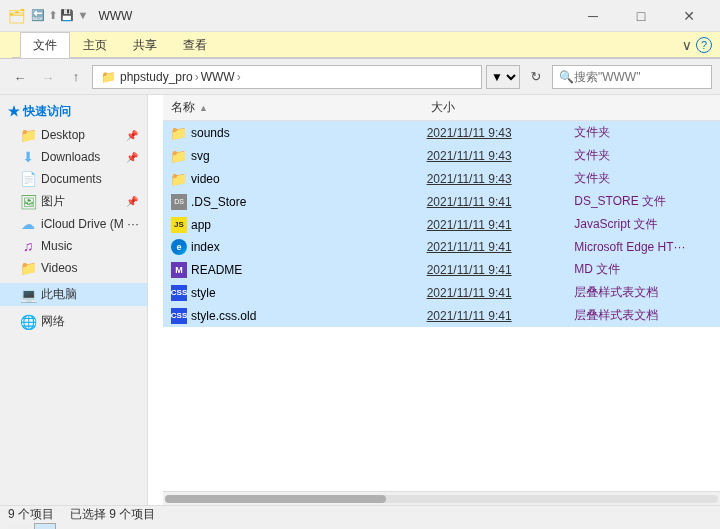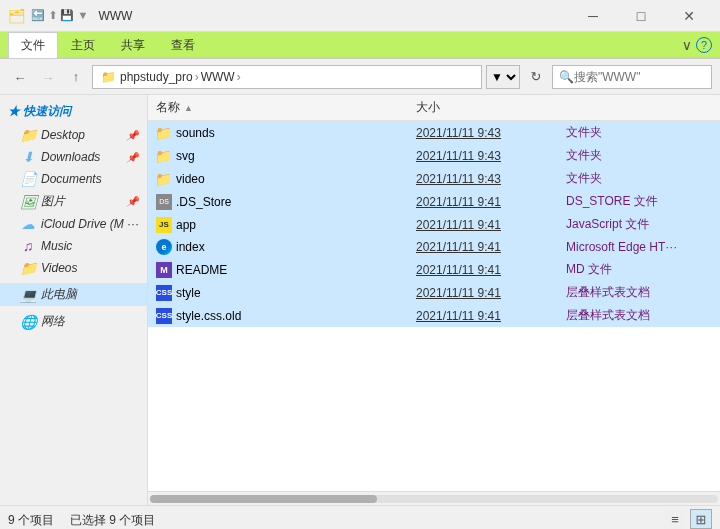--- a/index.html
+++ b/index.html
@@ -49,22 +49,23 @@
       background: transparent;
       border: none;
     }
     .folder-icon-title {
       color: #ffc107;
       font-size: 14px;
     }
 
     
     .ribbon {
-      background: #bef264;
+      background: #fef9c3;
       border-bottom: 1px solid #ccc;
+      padding-left: 12px;
     }
     .ribbon-tabs {
       display: flex;
       align-items: flex-end;
       padding: 0 8px;
       height: 26px;
       border-bottom: 1px solid #ccc;
     }
     .ribbon-tab {
       padding: 4px 12px;
@@ -162,21 +163,20 @@
     }
 
     
     .sidebar {
       width: 148px;
       min-width: 148px;
       background: #f0f0f0;
       border-right: 1px solid #ddd;
       overflow-y: auto;
       padding: 4px 0;
-      font-style: italic;
     }
     .sidebar-item {
       display: flex;
       align-items: center;
       padding: 3px 8px 3px 20px;
       font-size: 12px;
       color: #333;
       cursor: pointer;
       white-space: nowrap;
     }
@@ -201,20 +201,21 @@
     .computer-icon { color: #607d8b; }
     .network-icon { color: #607d8b; }
 
     
     .file-area {
       flex: 1;
       display: flex;
       flex-direction: column;
       overflow: hidden;
       background: white;
+      padding-left: 15px;
     }
     .file-header {
       display: flex;
       align-items: center;
       padding: 2px 0;
       background: #f5f5f5;
       border-bottom: 1px solid #e0e0e0;
       font-size: 12px;
       color: #333;
     }
@@ -289,26 +290,27 @@
       align-items: center;
       justify-content: center;
       font-size: 14px;
     }
 
     
     .status-bar {
       background: #f0f0f0;
       height: 24px;
       display: flex;
-      align-items: flex-end;
+      align-items: flex-start;
       padding: 0 8px;
       border-top: 1px solid #ddd;
       justify-content: space-between;
       font-size: 12px;
       color: #333;
+      flex-direction: column;
     }
     .status-right {
       display: flex;
       align-items: center;
       gap: 4px;
     }
     .view-btn {
       width: 22px;
       height: 20px;
       display: flex;

